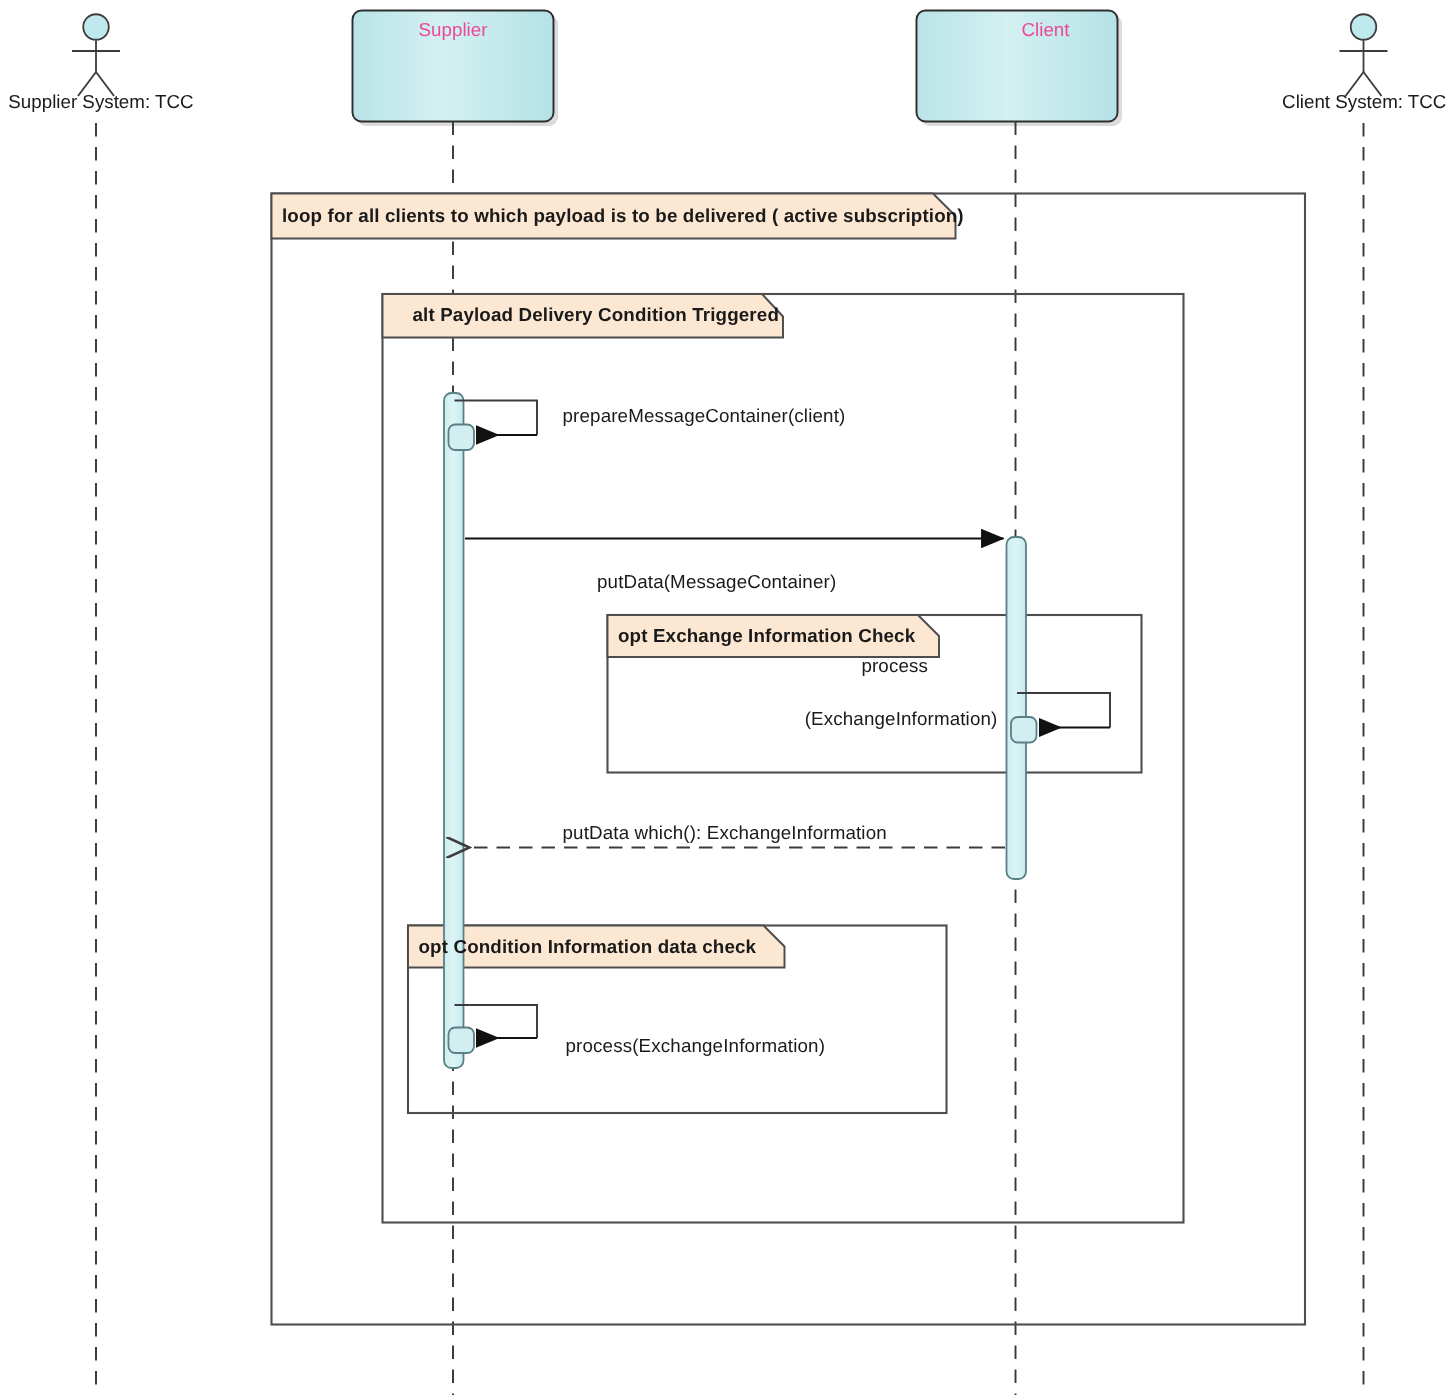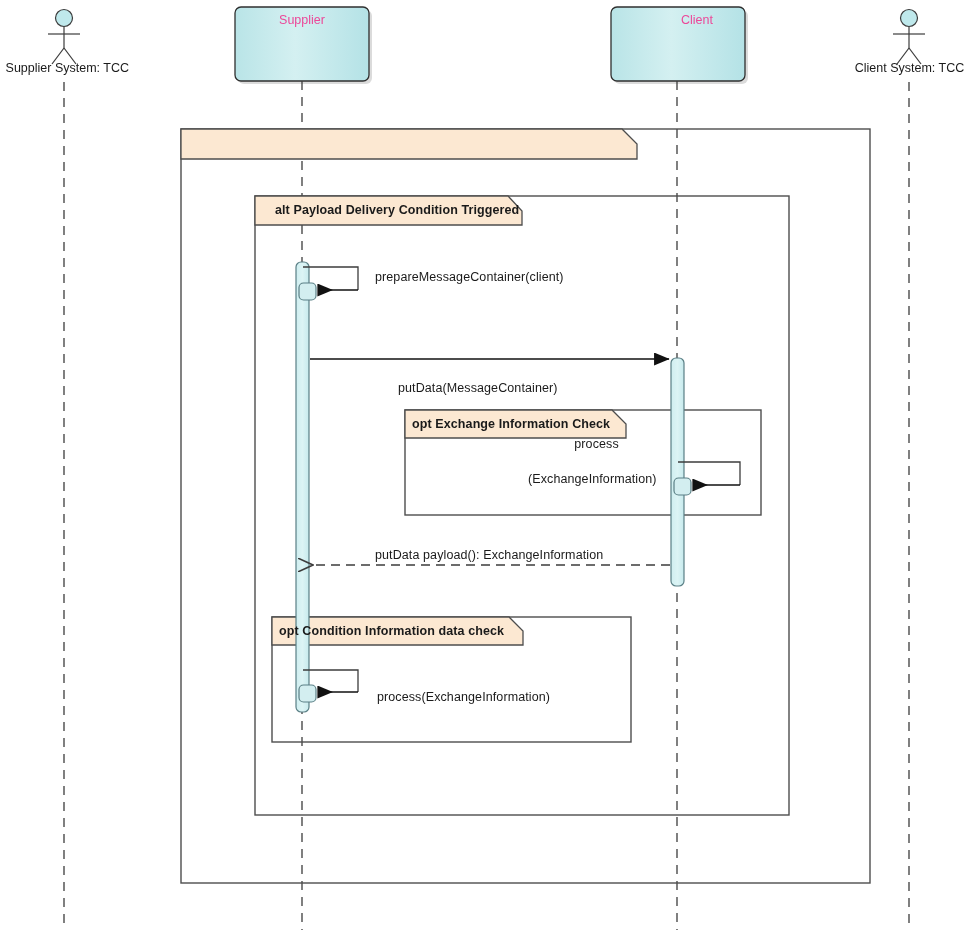--- a/index.html
+++ b/index.html
@@ -158,31 +158,32 @@
   </svg>
 
   <div class="actor-label" style="left:0px;top:61px;width:129px;text-align:right;">Supplier System: TCC</div>
 
   <div class="actor-label" style="left:845px;top:61px;width:129px;">Client System: TCC</div>
 
   <div class="lifeline-title" style="left:235px;top:13px;width:134px;">Supplier</div>
 
   <div class="lifeline-title" style="left:630px;top:13px;width:134px;">Client</div>
 
+  <div class="frag-label" style="left:188px;top:137px;">loop for all clients to which payload is to be delivered ( active subscription)</div>
 
   <div class="frag-label" style="left:263px;top:203px;margin-left:12px;">alt Payload Delivery Condition Triggered</div>
 
   <div class="frag-label" style="left:412px;top:417px;text-align:center;">opt Exchange Information Check</div>
 
   <div class="frag-label" style="left:279px;top:624px;">opt Condition Information data check</div>
 
   <div class="msg-label" style="left:375px;top:270px;">prepareMessageContainer(client)</div>
 
   <div class="msg-label" style="left:398px;top:341px;margin-top:40px;">putData(MessageContainer)</div>
 
   <div class="msg-label" style="left:528px;top:437px;width:137px;text-align:center;">process</div>
-  <div class="msg-label" style="left:528px;top:472px;width:137px;text-align:left;">(ExchangeInformation)</div>
+  <div class="msg-label" style="left:528px;top:472px;width:137px;text-align:right;">(ExchangeInformation)</div>
 
-  <div class="msg-label" style="left:375px;top:548px;">putData payload(): ExchangeInformation</div>
+  <div class="msg-label" style="left:375px;top:548px;">putData which(): ExchangeInformation</div>
 
   <div class="msg-label" style="left:377px;top:674px;margin-top:16px;">process(ExchangeInformation)</div>
 
 </div>
 
 </body></html>

